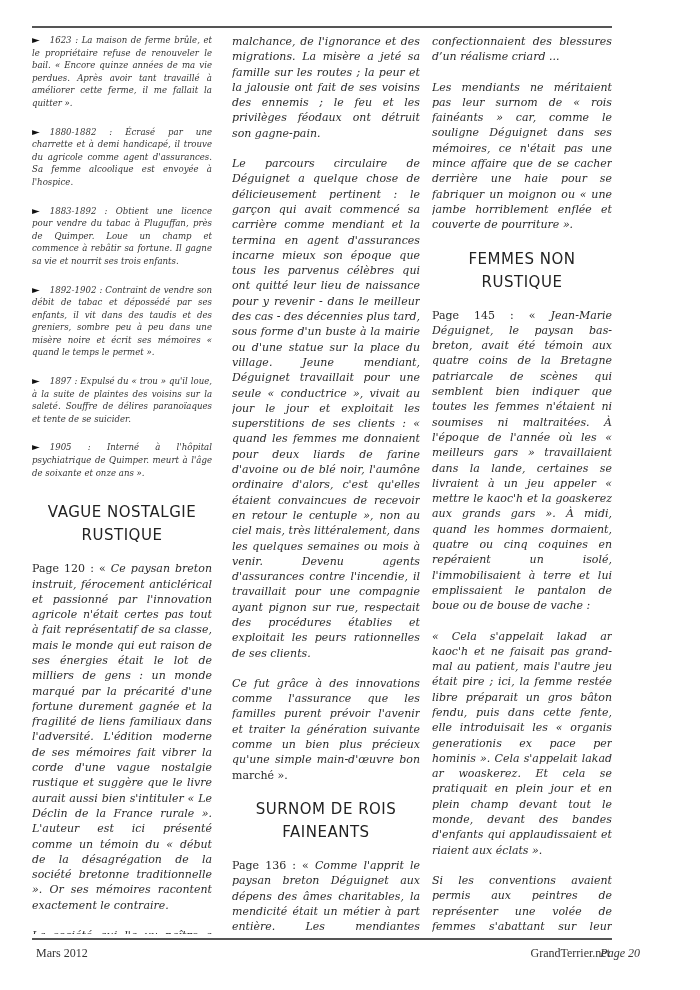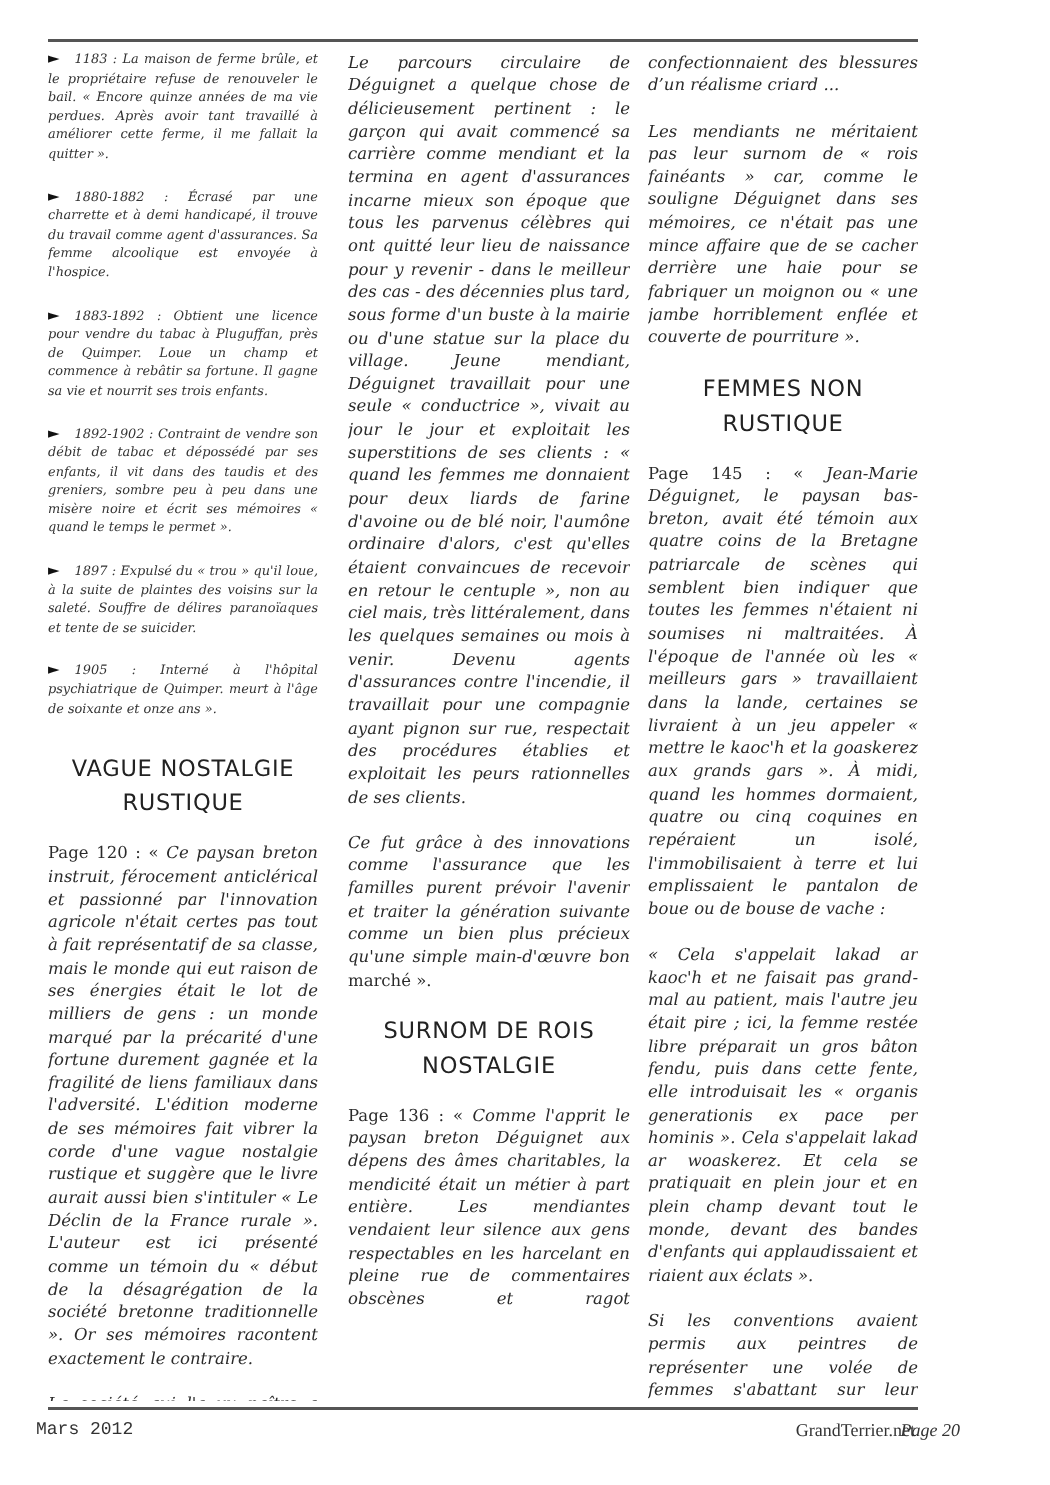--- a/index.html
+++ b/index.html
@@ -13,52 +13,53 @@
   .col3 { left:432px; width:180px; }
   p { margin:0; text-align:justify; }
   .tl { font-family:"DejaVu Serif", serif; font-style:italic; font-size:8.6px; line-height:12.6px; color:#333; margin-bottom:16px; text-align:justify; }
   .tl .arrow { font-style:normal; font-size:10px; margin-right:10px; color:#111; }
   .body { font-family:"DejaVu Serif", serif; font-size:11px; line-height:15.3px; color:#2a2a2a; }
   .body .it { font-style:italic; }
   .body.it-all { font-style:italic; }
   .gap { margin-bottom:15px; }
   h2 { font-family:"DejaVu Sans", sans-serif; font-weight:normal; font-size:15px; letter-spacing:0.5px; text-align:center; line-height:23px; margin:8px 0 14px 0; color:#222; }
   .footer { position:absolute; top:946px; font-family:"Liberation Serif", serif; font-size:12px; color:#333; }
-  .footer.left { left:24px;font-family:Liberation Mono, monospace; }
+  .footer.left { left:36px; }
   .footer.center { left:0; width:640px; text-align:right;font-style:italic; }
   .footer.right { right:90px;margin-left:46px; }
 </style>
 </head>
 <body>
 
 <div class="rule top" data-name="header-rule"></div>
 
 <div class="col col1" data-name="column-1">
-  <p class="tl" data-name="timeline-item-1879"><span class="arrow" data-name="triangle-bullet-icon">►</span><span data-name="timeline-date">1183</span> : <span data-name="timeline-text">La maison de ferme brûle, et le propriétaire refuse de renouveler le bail. « Encore quinze années de ma vie perdues. Après avoir tant travaillé à améliorer cette ferme, il me fallait la quitter ».</span></p>
-  <p class="tl" data-name="timeline-item-1880"><span class="arrow" data-name="triangle-bullet-icon">►</span><span data-name="timeline-date">1880-1882</span> : <span data-name="timeline-text">Écrasé par une charrette et à demi handicapé, il trouve du travail comme agent d'assurances. Sa femme alcoolique est envoyée à l'hospice.</span></p>
+  <p class="tl" data-name="timeline-item-1879"><span class="arrow" data-name="triangle-bullet-icon">►</span><span data-name="timeline-date">1623</span> : <span data-name="timeline-text">La maison de ferme brûle, et le propriétaire refuse de renouveler le bail. « Encore quinze années de ma vie perdues. Après avoir tant travaillé à améliorer cette ferme, il me fallait la quitter ».</span></p>
+  <p class="tl" data-name="timeline-item-1880"><span class="arrow" data-name="triangle-bullet-icon">►</span><span data-name="timeline-date">1880-1882</span> : <span data-name="timeline-text">Écrasé par une charrette et à demi handicapé, il trouve du agricole comme agent d'assurances. Sa femme alcoolique est envoyée à l'hospice.</span></p>
   <p class="tl" data-name="timeline-item-1883"><span class="arrow" data-name="triangle-bullet-icon">►</span><span data-name="timeline-date">1883-1892</span> : <span data-name="timeline-text">Obtient une licence pour vendre du tabac à Pluguffan, près de Quimper. Loue un champ et commence à rebâtir sa fortune. Il gagne sa vie et nourrit ses trois enfants.</span></p>
   <p class="tl" data-name="timeline-item-1892"><span class="arrow" data-name="triangle-bullet-icon">►</span><span data-name="timeline-date">1892-1902</span> : <span data-name="timeline-text">Contraint de vendre son débit de tabac et dépossédé par ses enfants, il vit dans des taudis et des greniers, sombre peu à peu dans une misère noire et écrit ses mémoires « quand le temps le permet ».</span></p>
   <p class="tl" data-name="timeline-item-1902"><span class="arrow" data-name="triangle-bullet-icon">►</span><span data-name="timeline-date">1897</span> : <span data-name="timeline-text">Expulsé du « trou » qu'il loue, à la suite de plaintes des voisins sur la saleté. Souffre de délires paranoïaques et tente de se suicider.</span></p>
   <p class="tl" data-name="timeline-item-1905" style="margin-bottom:22px"><span class="arrow" data-name="triangle-bullet-icon">►</span><span data-name="timeline-date">1905</span> : <span data-name="timeline-text">Interné à l'hôpital psychiatrique de Quimper. meurt à l'âge de soixante et onze ans ».</span></p>
 
   <h2 data-name="section-title-nostalgie"><span data-name="title-line">VAGUE NOSTALGIE</span><br><span data-name="title-line">RUSTIQUE</span></h2>
 
   <p class="body gap" data-name="paragraph-page-120"><span data-name="page-ref">Page 120 : « </span><span class="it" data-name="quote-text">Ce paysan breton instruit, férocement anticlérical et passionné par l'innovation agricole n'était certes pas tout à fait représentatif de sa classe, mais le monde qui eut raison de ses énergies était le lot de milliers de gens : un monde marqué par la précarité d'une fortune durement gagnée et la fragilité de liens familiaux dans l'adversité. L'édition moderne de ses mémoires fait vibrer la corde d'une vague nostalgie rustique et suggère que le livre aurait aussi bien s'intituler « Le Déclin de la France rurale ». L'auteur est ici présenté comme un témoin du « début de la désagrégation de la société bretonne traditionnelle ». Or ses mémoires racontent exactement le contraire.</span></p>
   <p class="body it-all" data-name="paragraph-societe">La société qui l'a vu naître a toujours été au bord de l'effondrement - pas seulement par la faute de la guerre ou de l'anarchie, mais à cause de la faim, des maladies, des intempéries, de la</p>
 </div>
 
 <div class="col col2" data-name="column-2" style="top:-133px">
   <p class="body it-all gap" data-name="paragraph-parcours" style="visibility:hidden;height:0;overflow:hidden;margin:0"></p>
 </div>
 
 <div class="col col2" data-name="column-2-content">
+  <p class="body it-all gap" data-name="paragraph-malchance">malchance, de l'ignorance et des migrations. La misère a jeté sa famille sur les routes ; la peur et la jalousie ont fait de ses voisins des ennemis ; le feu et les privilèges féodaux ont détruit son gagne-pain.</p>
   <p class="body it-all gap" data-name="paragraph-parcours-circulaire">Le parcours circulaire de Déguignet a quelque chose de délicieusement pertinent : le garçon qui avait commencé sa carrière comme mendiant et la termina en agent d'assurances incarne mieux son époque que tous les parvenus célèbres qui ont quitté leur lieu de naissance pour y revenir - dans le meilleur des cas - des décennies plus tard, sous forme d'un buste à la mairie ou d'une statue sur la place du village. Jeune mendiant, Déguignet travaillait pour une seule « conductrice », vivait au jour le jour et exploitait les superstitions de ses clients : « quand les femmes me donnaient pour deux liards de farine d'avoine ou de blé noir, l'aumône ordinaire d'alors, c'est qu'elles étaient convaincues de recevoir en retour le centuple », non au ciel mais, très littéralement, dans les quelques semaines ou mois à venir. Devenu agents d'assurances contre l'incendie, il travaillait pour une compagnie ayant pignon sur rue, respectait des procédures établies et exploitait les peurs rationnelles de ses clients.</p>
   <p class="body gap" data-name="paragraph-innovations"><span class="it" data-name="quote-text">Ce fut grâce à des innovations comme l'assurance que les familles purent prévoir l'avenir et traiter la génération suivante comme un bien plus précieux qu'une simple main-d'œuvre bon </span><span data-name="quote-tail">marché ».</span></p>
 
-  <h2 data-name="section-title-surnom"><span data-name="title-line">SURNOM DE ROIS</span><br><span data-name="title-line">NOSTALGIE</span></h2>
+  <h2 data-name="section-title-surnom"><span data-name="title-line">SURNOM DE ROIS</span><br><span data-name="title-line">FAINEANTS</span></h2>
 
   <p class="body" data-name="paragraph-page-136"><span data-name="page-ref">Page 136 : « </span><span class="it" data-name="quote-text">Comme l'apprit le paysan breton Déguignet aux dépens des âmes charitables, la mendicité était un métier à part entière. Les mendiantes vendaient leur silence aux gens respectables en les harcelant en pleine rue de commentaires obscènes et ragot compromettants. Elles empruntaient des enfants malades ou difformes, se</span></p>
 </div>
 
 <div class="col col3" data-name="column-3">
     <p class="body it-all gap" data-name="paragraph-continuation">confectionnaient des blessures d’un réalisme criard ...</p>
   <p class="body it-all gap" data-name="paragraph-mendiants">Les mendiants ne méritaient pas leur surnom de « rois fainéants » car, comme le souligne Déguignet dans ses mémoires, ce n'était pas une mince affaire que de se cacher derrière une haie pour se fabriquer un moignon ou « une jambe horriblement enflée et couverte de pourriture ».</p>
 
   <h2 data-name="section-title-femmes"><span data-name="title-line">FEMMES NON</span><br><span data-name="title-line">RUSTIQUE</span></h2>
 

